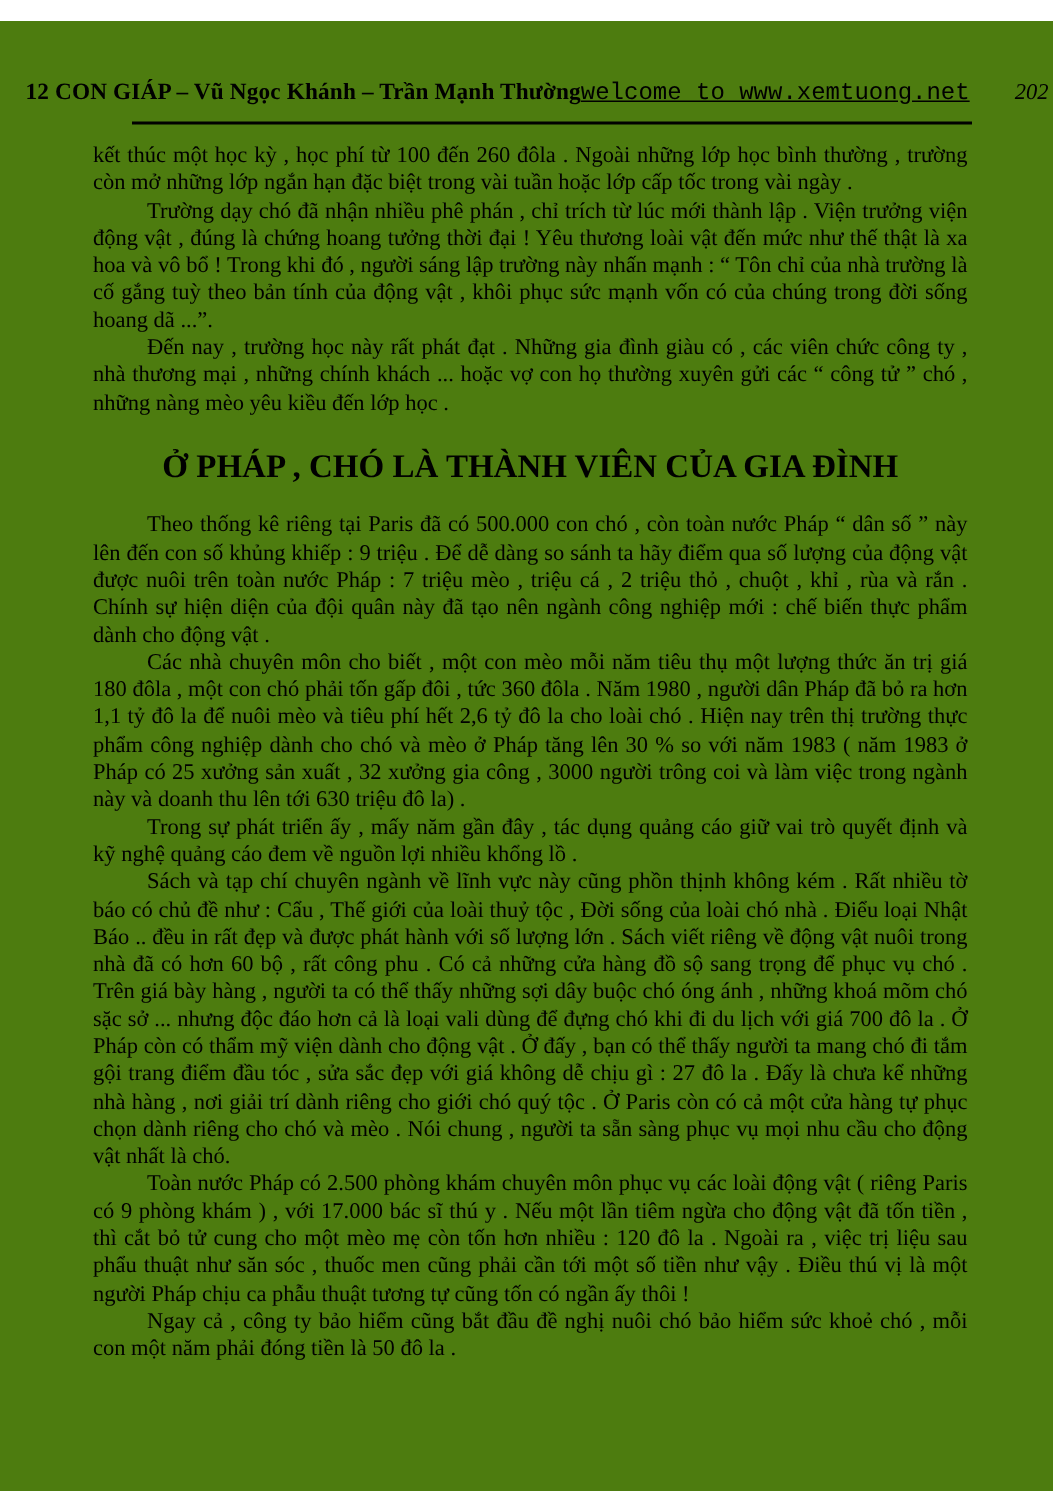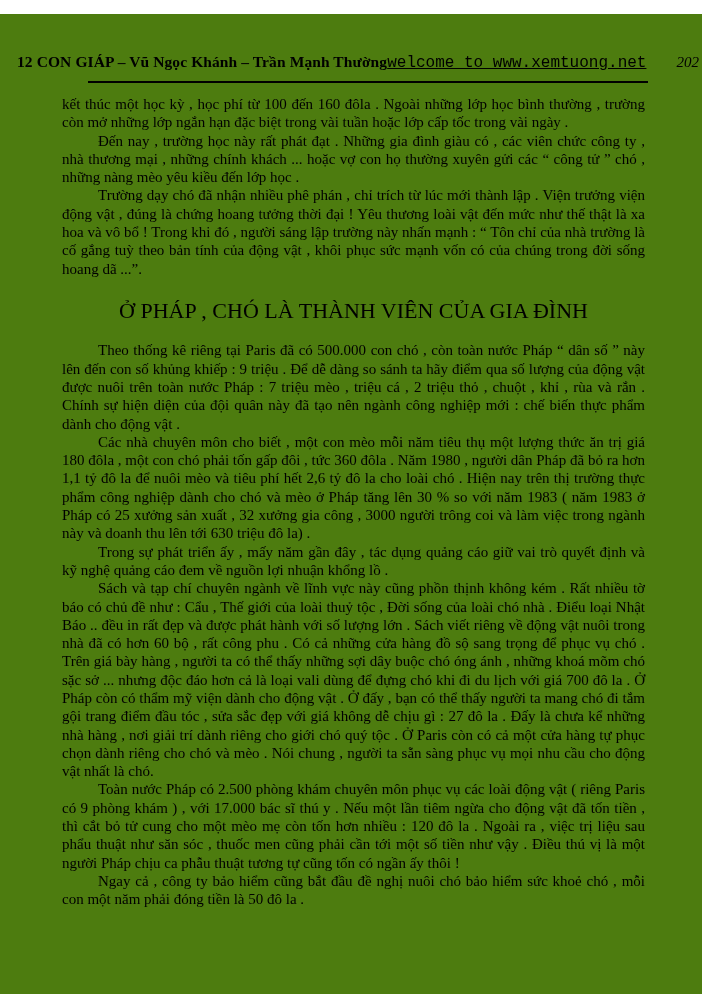--- a/index.html
+++ b/index.html
@@ -59,48 +59,48 @@
   }
   .body-text p {
     margin: 0;
     text-indent: 36px;
   }
   .body-text p.no-indent {
     text-indent: 0;
   }
   .section-heading {
     font-size: 22px;
-    font-weight: normal;
+    font-weight: bold;
     text-align: center;
     text-indent: 0;
     margin: 20px 0 17px 0;
     line-height: 1.2;
   }
 </style>
 </head>
 <body>
 
 <div class="page">
 
   <div class="header">
     <span class="book-title">12 CON GIÁP – Vũ Ngọc Khánh – Trần Mạnh Thường</span>
     <a class="site-link">welcome to www.xemtuong.net</a>
     <span class="page-number">202</span>
   </div>
 
   <div class="header-rule"></div>
 
   <div class="body-text">
-    <p class="no-indent">kết thúc một học kỳ , học phí từ 100 đến 160 đôla . Ngoài những lớp học bình thường , trường còn mở những lớp ngắn hạn đặc biệt trong vài tuần hoặc lớp cấp tốc trong vài ngày .</p>
+    <p class="no-indent">kết thúc một học kỳ , học phí từ 100 đến 260 đôla . Ngoài những lớp học bình thường , trường còn mở những lớp ngắn hạn đặc biệt trong vài tuần hoặc lớp cấp tốc trong vài ngày .</p>
+    <p>Trường dạy chó đã nhận nhiều phê phán , chỉ trích từ lúc mới thành lập . Viện trưởng viện động vật , đúng là chứng hoang tưởng thời đại ! Yêu thương loài vật đến mức như thế thật là xa hoa và vô bổ  ! Trong khi đó , người sáng lập trường này nhấn mạnh : “ Tôn chỉ của nhà trường là cố gắng tuỳ theo bản tính của động vật , khôi phục sức mạnh vốn có của chúng trong đời sống hoang dã ...”.</p>
     <p>Đến nay , trường học này rất phát đạt . Những gia đình giàu có , các viên chức công ty , nhà thương mại , những chính khách ... hoặc vợ con họ thường xuyên gửi các “ công tử ” chó , những nàng mèo yêu kiều đến lớp học .</p>
-    <p>Trường dạy chó đã nhận nhiều phê phán , chỉ trích từ lúc mới thành lập . Viện trưởng viện động vật , đúng là chứng hoang tưởng thời đại ! Yêu thương loài vật đến mức như thế thật là xa hoa và vô bổ  ! Trong khi đó , người sáng lập trường này nhấn mạnh : “ Tôn chỉ của nhà trường là cố gắng tuỳ theo bản tính của động vật , khôi phục sức mạnh vốn có của chúng trong đời sống hoang dã ...”.</p>
 
     <h1 class="section-heading">Ở PHÁP , CHÓ LÀ THÀNH VIÊN CỦA GIA ĐÌNH</h1>
 
     <p>Theo thống kê riêng tại Paris đã có 500.000 con chó , còn toàn nước Pháp “ dân số ” này lên đến con số khủng khiếp : 9 triệu . Để dễ dàng so sánh ta hãy điểm qua số lượng của động vật được nuôi trên toàn nước Pháp : 7 triệu mèo ,  triệu cá , 2 triệu thỏ , chuột , khỉ , rùa và rắn . Chính sự hiện diện của đội quân này đã tạo nên ngành công nghiệp mới : chế biến thực phẩm dành cho động vật .</p>
     <p>Các nhà chuyên môn cho biết , một con mèo mỗi năm tiêu thụ một lượng thức ăn trị giá 180 đôla , một con chó phải tốn gấp đôi , tức 360 đôla . Năm 1980 , người dân Pháp đã bỏ ra hơn 1,1 tỷ đô la để nuôi mèo và tiêu phí hết 2,6 tỷ đô la cho loài chó . Hiện nay trên thị trường thực phẩm công nghiệp dành cho chó và mèo ở Pháp tăng lên 30 % so với năm 1983 ( năm 1983 ở Pháp có 25 xưởng sản xuất , 32 xưởng gia công , 3000 người trông coi và làm việc trong ngành này và doanh thu lên tới 630 triệu đô la) .</p>
-    <p>Trong sự phát triển ấy , mấy năm gần đây , tác dụng quảng cáo giữ vai trò quyết định và kỹ nghệ quảng cáo đem về nguồn lợi nhuận khổng lồ .</p>
+    <p>Trong sự phát triển ấy , mấy năm gần đây , tác dụng quảng cáo giữ vai trò quyết định và kỹ nghệ quảng cáo đem về nguồn lợi nhiều khổng lồ .</p>
     <p>Sách và tạp chí chuyên ngành về lĩnh vực này cũng phồn thịnh không kém . Rất nhiều tờ báo có chủ đề như : Cẩu , Thế giới của loài thuỷ tộc , Đời sống của loài chó nhà . Điểu loại Nhật Báo .. đều in rất đẹp và được  phát hành với số lượng lớn . Sách viết riêng về động vật nuôi trong nhà đã có hơn 60 bộ , rất công phu . Có cả những cửa hàng đồ sộ sang trọng để phục vụ chó . Trên giá bày hàng , người ta có thể thấy những sợi dây buộc chó óng ánh , những khoá mõm chó sặc sở ... nhưng độc đáo hơn cả là loại vali dùng để đựng chó khi đi du lịch với giá 700 đô la . Ở Pháp còn có thẩm mỹ viện dành cho động vật . Ở đấy , bạn có thể thấy người ta mang chó đi tắm gội trang điểm đầu tóc , sửa sắc đẹp với giá không dễ chịu gì : 27 đô la . Đấy là chưa kể những nhà hàng , nơi giải trí dành riêng cho giới chó quý tộc . Ở Paris còn có cả một cửa hàng tự phục chọn dành riêng cho chó và mèo . Nói chung , người ta sẵn sàng phục vụ mọi nhu cầu cho động vật nhất là chó.</p>
     <p>Toàn nước Pháp có 2.500 phòng khám chuyên môn phục vụ các loài động vật ( riêng Paris có 9 phòng khám )  , với 17.000 bác sĩ thú y . Nếu một lần tiêm ngừa cho động vật đã tốn tiền , thì cắt bỏ tử cung cho một mèo mẹ còn tốn hơn nhiều : 120 đô la . Ngoài ra , việc trị liệu sau phẩu thuật như săn sóc , thuốc men cũng phải cần tới một số tiền  như vậy . Điều thú vị là một người Pháp chịu ca phẫu thuật tương tự cũng tốn có ngần ấy thôi !</p>
     <p>Ngay cả , công ty bảo hiểm cũng bắt đầu đề nghị nuôi chó bảo hiểm sức khoẻ chó , mỗi con một năm phải đóng tiền là 50 đô la .</p>
   </div>
 
 </div>
 
 </body></html>

